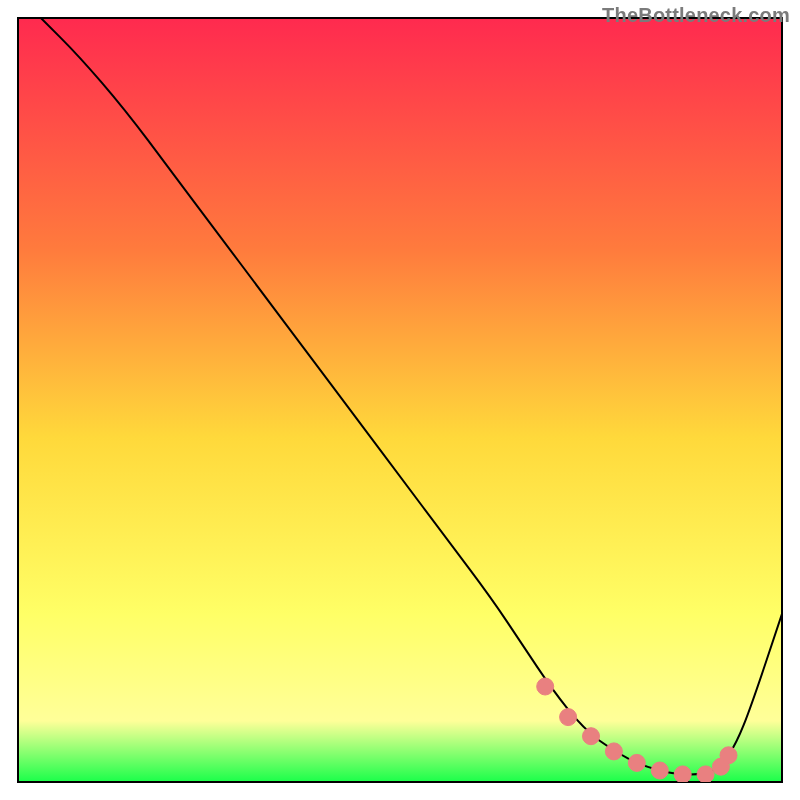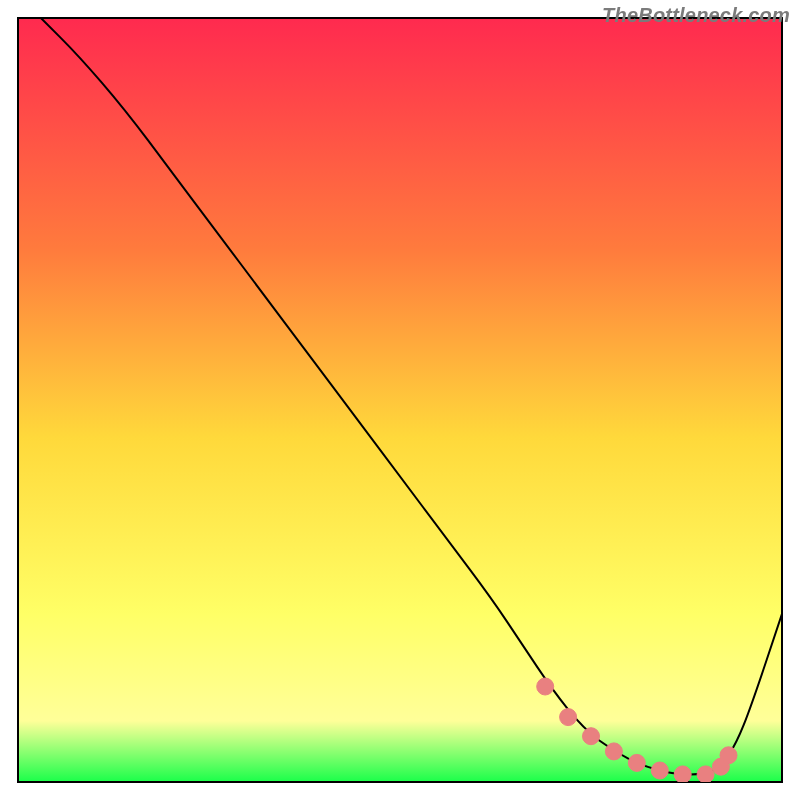--- a/index.html
+++ b/index.html
@@ -8,21 +8,20 @@
     width: 800px;
     height: 800px;
     overflow: hidden;
     font-family: Arial, Helvetica, sans-serif;
     background: #fff;
   }
   .stage {
     position: relative;
     width: 800px;
     height: 800px;
-    font-style: italic;
   }
   .watermark {
     position: absolute;
     top: 4px;
     right: 10px;
     font-size: 20px;
     font-weight: 600;
     color: #7b7b7b;
     letter-spacing: 0.2px;
     z-index: 10;

